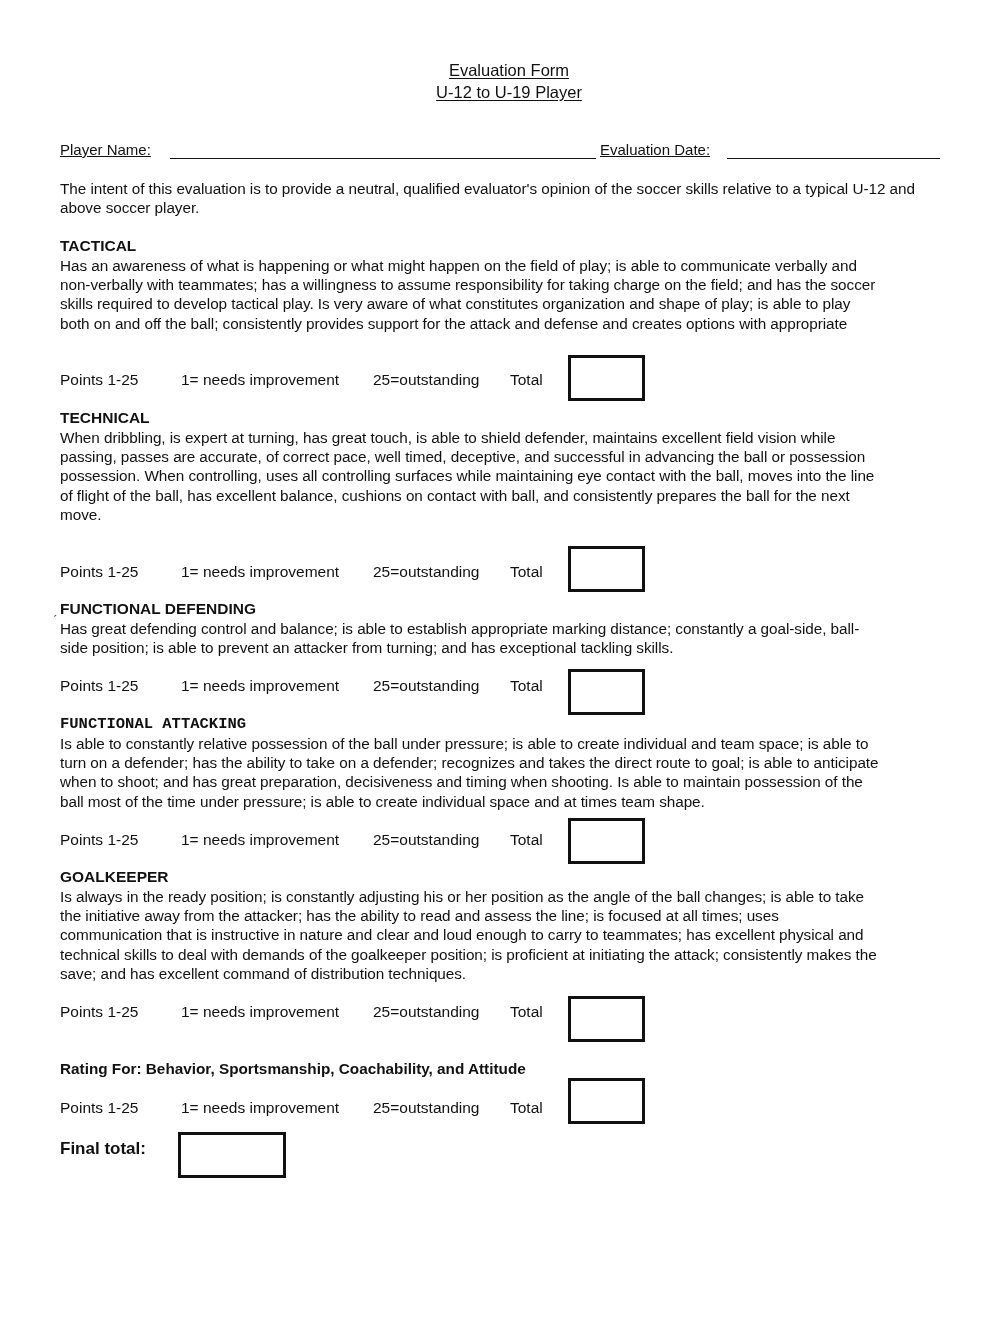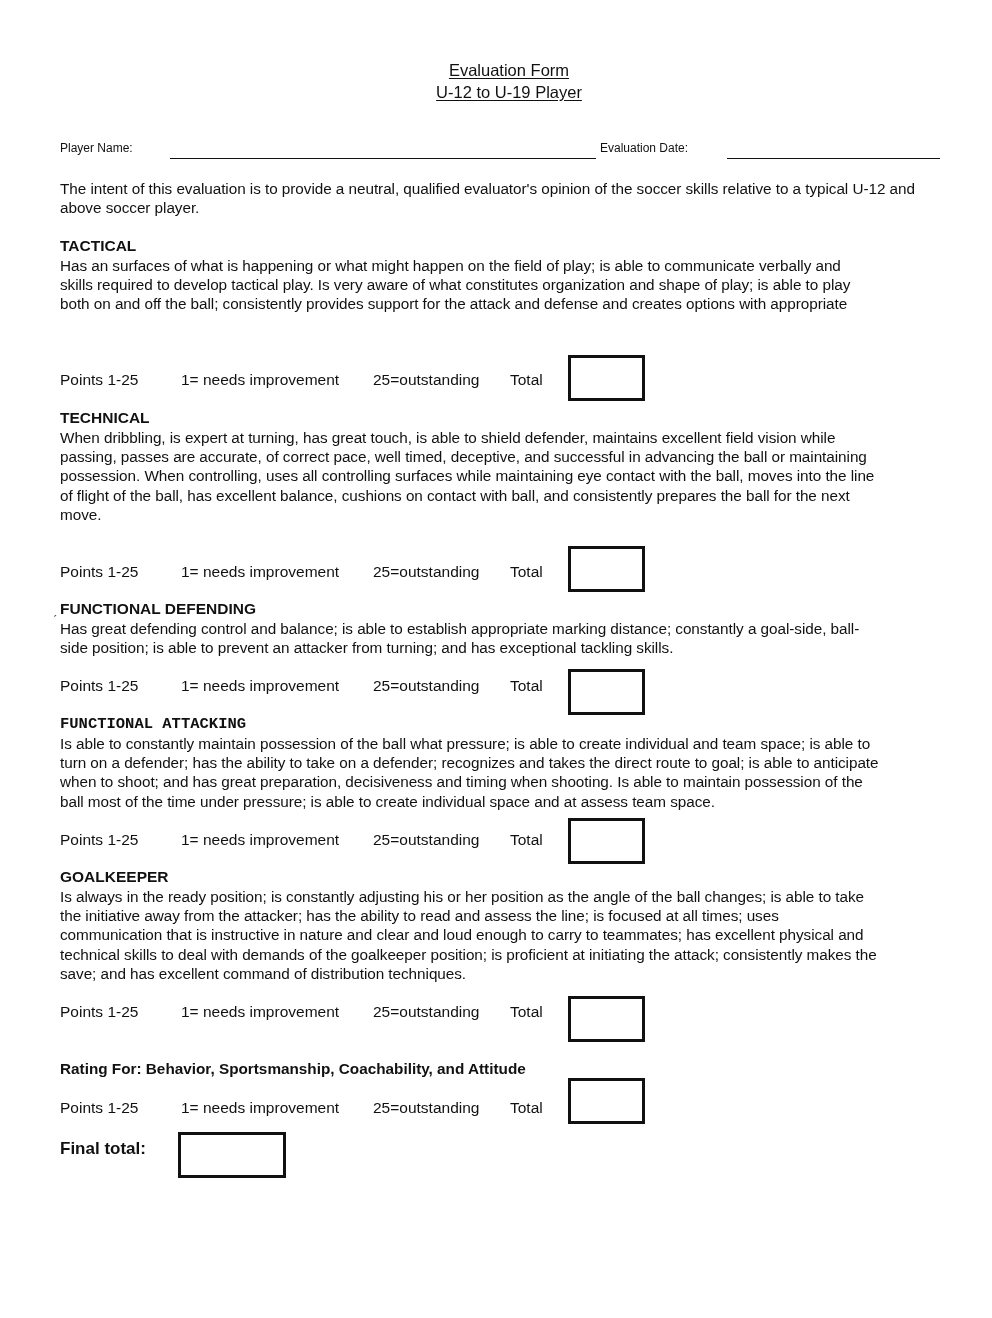--- a/index.html
+++ b/index.html
@@ -1,20 +1,20 @@
 <!DOCTYPE html>
 <html><head>
   <meta charset="utf-8">
   <style>
     html, body { margin: 0; padding: 0; background: #ffffff; }
     body { width: 992px; height: 1318px; position: relative; overflow: hidden;
            font-family: "Liberation Sans", sans-serif; color: #111111; }
     .abs { position: absolute; }
     .title { left: 0; width: 1018px; text-align: center; font-size: 16.5px; text-decoration: underline; text-underline-offset: 2px; }
-    .field-label { font-size: 12px; }
+    .field-label { font-size: 15px; text-decoration: underline; }
     .line { border-bottom: 1.5px solid #111; height: 0; }
     .para { left: 60px; width: 902px; font-size: 15.3px; line-height: 19.2px; letter-spacing: -0.05px; }
     .heading { left: 60px; font-size: 15.5px; font-weight: bold; }
     .pts { font-size: 15.5px; white-space: nowrap; }
     .box { border: 3px solid #111; box-sizing: border-box; background: #fff; }
     .stray { font-size: 12px; color: #555; }
   </style>
 </head>
 <body>
 
@@ -23,36 +23,37 @@
 
 <div class="abs field-label" style="left:60px;top:141px;">Player Name:</div>
 <div class="abs line" style="left:170px;top:158px;width:426px;"></div>
 <div class="abs field-label" style="left:600px;top:141px;">Evaluation Date:</div>
 <div class="abs line" style="left:727px;top:158px;width:213px;"></div>
 
 <div class="abs para" style="top:179px;width:880px;">The intent of this evaluation is to provide a neutral, qualified evaluator's opinion of the soccer skills relative to a typical U-12 and above soccer player.</div>
 
 <div class="abs heading" style="top:237px;">TACTICAL</div>
 <div class="abs para" style="top:256px;">
-  <div>Has an surfaces of what is happening or what might happen on the field of play; is able to communicate verbally and</div>
+  <div>Has an awareness of what is happening or what might happen on the field of play; is able to communicate verbally and</div>
+  <div>non-verbally with teammates; has a willingness to assume responsibility for taking charge on the field; and has the soccer</div>
   <div>skills required to develop tactical play.  Is very aware of what constitutes organization and shape of play; is able to play</div>
   <div>both on and off the ball; consistently provides support for the attack and defense and creates options with appropriate</div>
 </div>
 <div class="abs pts" style="left:60px;top:371px;">
   <span class="abs" style="left:0;">Points 1-25</span>
   <span class="abs" style="left:121px;">1= needs improvement</span>
   <span class="abs" style="left:313px;">25=outstanding</span>
   <span class="abs" style="left:450px;">Total</span>
 </div>
 <div class="abs box" style="left:568px;top:355px;width:77px;height:46px;"></div>
 
 <div class="abs heading" style="top:409px;">TECHNICAL</div>
 <div class="abs para" style="top:428px;">
   <div>When dribbling, is expert at turning, has great touch, is able to shield defender, maintains excellent field vision while</div>
-  <div>passing, passes are accurate, of correct pace, well timed, deceptive, and successful in advancing the ball or maintaining</div>
+  <div>passing, passes are accurate, of correct pace, well timed, deceptive, and successful in advancing the ball or possession</div>
   <div>possession. When controlling, uses all controlling surfaces while maintaining eye contact with the ball, moves into the line</div>
   <div>of flight of the ball, has excellent balance, cushions on contact with ball, and consistently prepares the ball for the next</div>
   <div>move.</div>
 </div>
 <div class="abs pts" style="left:60px;top:563px;">
   <span class="abs" style="left:0;">Points 1-25</span>
   <span class="abs" style="left:121px;">1= needs improvement</span>
   <span class="abs" style="left:313px;">25=outstanding</span>
   <span class="abs" style="left:450px;">Total</span>
 </div>
@@ -67,24 +68,24 @@
 <div class="abs pts" style="left:60px;top:677px;">
   <span class="abs" style="left:0;">Points 1-25</span>
   <span class="abs" style="left:121px;">1= needs improvement</span>
   <span class="abs" style="left:313px;">25=outstanding</span>
   <span class="abs" style="left:450px;">Total</span>
 </div>
 <div class="abs box" style="left:568px;top:669px;width:77px;height:46px;"></div>
 
 <div class="abs heading" style="top:715px;font-family:Liberation Mono, monospace;">FUNCTIONAL ATTACKING</div>
 <div class="abs para" style="top:734px;">
-  <div>Is able to constantly maintain possession of the ball what pressure; is able to create individual and team space; is able to</div>
+  <div>Is able to constantly relative possession of the ball under pressure; is able to create individual and team space; is able to</div>
   <div>turn on a defender; has the ability to take on a defender; recognizes and takes the direct route to goal; is able to anticipate</div>
   <div>when to shoot; and has great preparation, decisiveness and timing when shooting.  Is able to maintain possession of the</div>
-  <div>ball most of the time under pressure; is able to create individual space and at assess team space.</div>
+  <div>ball most of the time under pressure; is able to create individual space and at times team shape.</div>
 </div>
 <div class="abs pts" style="left:60px;top:831px;">
   <span class="abs" style="left:0;">Points 1-25</span>
   <span class="abs" style="left:121px;">1= needs improvement</span>
   <span class="abs" style="left:313px;">25=outstanding</span>
   <span class="abs" style="left:450px;">Total</span>
 </div>
 <div class="abs box" style="left:568px;top:818px;width:77px;height:46px;"></div>
 
 <div class="abs heading" style="top:868px;">GOALKEEPER</div>

